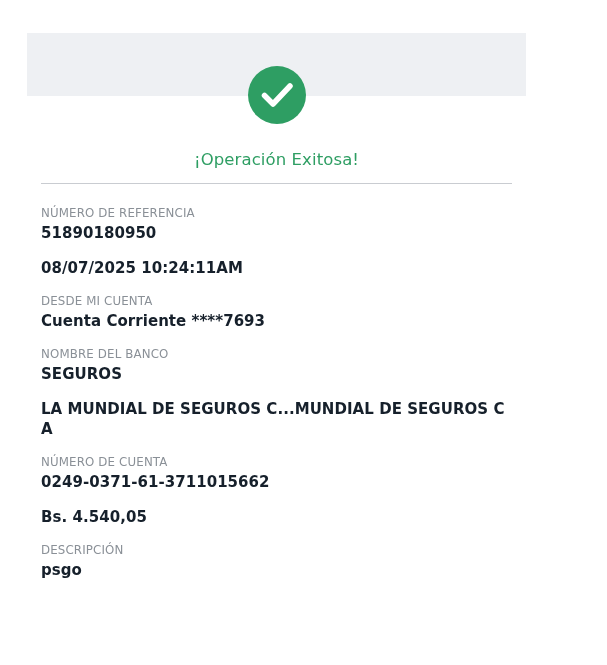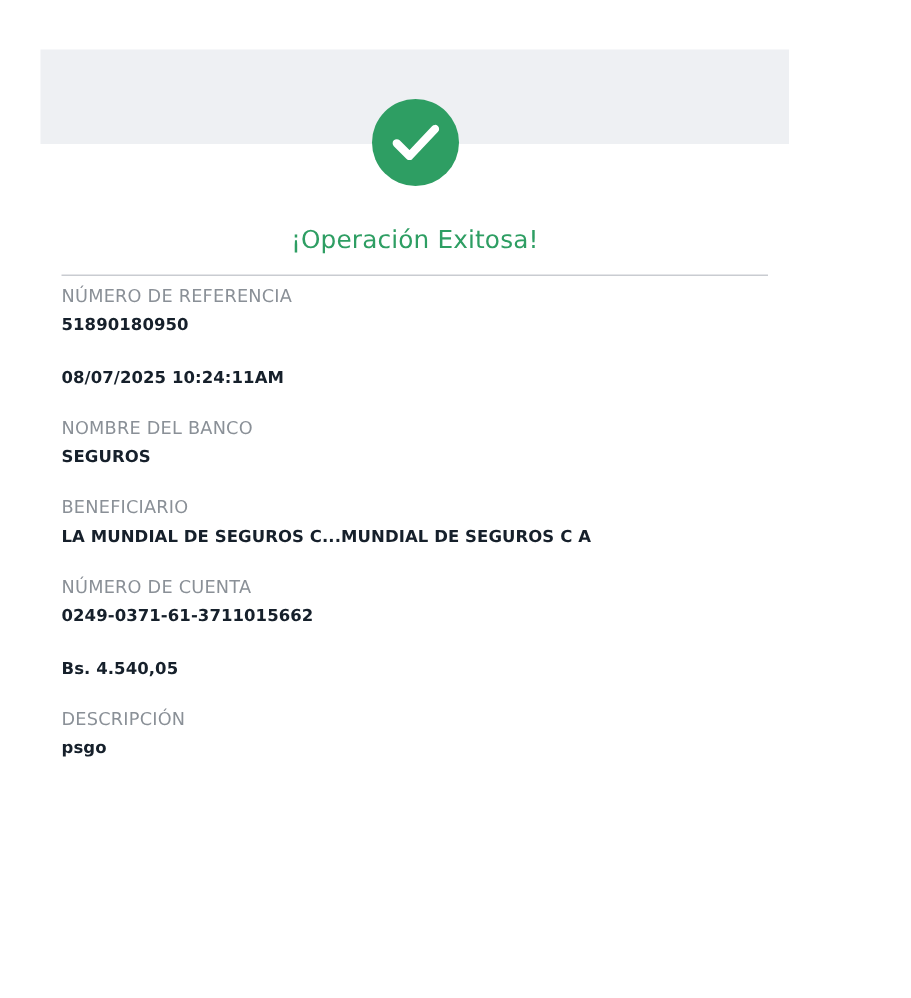--- a/index.html
+++ b/index.html
@@ -69,36 +69,36 @@
     position: absolute;
     left: 14px;
     top: 150px;
     width: 471px;
     height: 1px;
     background: #c9ccd1;
   }
   .fields {
     position: absolute;
     left: 14px;
-    top: 156px;
+    top: 172px;
     width: 480px;
   }
   .field {
     margin-bottom: 15px;
   }
   .field-label {
     color: #8a9097;
     font-size: 11.8px;
     font-weight: 400;
     letter-spacing: 0.15px;
     line-height: 17px;
   }
   .field-value {
     color: #16202b;
-    font-size: 11px;
+    font-size: 15px;
     font-weight: bold;
     letter-spacing: 0.05px;
     line-height: 20px;
     margin-top: 1px;
   }
 </style>
 </head>
 <body>
 
 <div class="screen">
@@ -123,28 +123,31 @@
 
       <div class="field">
         <div class="field-label">NÚMERO DE REFERENCIA</div>
         <div class="field-value">51890180950</div>
       </div>
 
       <div class="field">
         <div class="field-value">08/07/2025 10:24:11AM</div>
       </div>
 
+      <div class="field">
+        <div class="field-label">DESDE MI CUENTA</div>
+        <div class="field-value">Cuenta Corriente ****7693</div>
+      </div>
 
       <div class="field">
         <div class="field-label">NOMBRE DEL BANCO</div>
         <div class="field-value">SEGUROS</div>
       </div>
 
       <div class="field">
-        <div class="field-label">BENEFICIARIO</div>
         <div class="field-value">LA MUNDIAL DE SEGUROS C...MUNDIAL DE SEGUROS C A</div>
       </div>
 
       <div class="field">
         <div class="field-label">NÚMERO DE CUENTA</div>
         <div class="field-value">0249-0371-61-3711015662</div>
       </div>
 
       <div class="field">
         <div class="field-value">Bs. 4.540,05</div>

